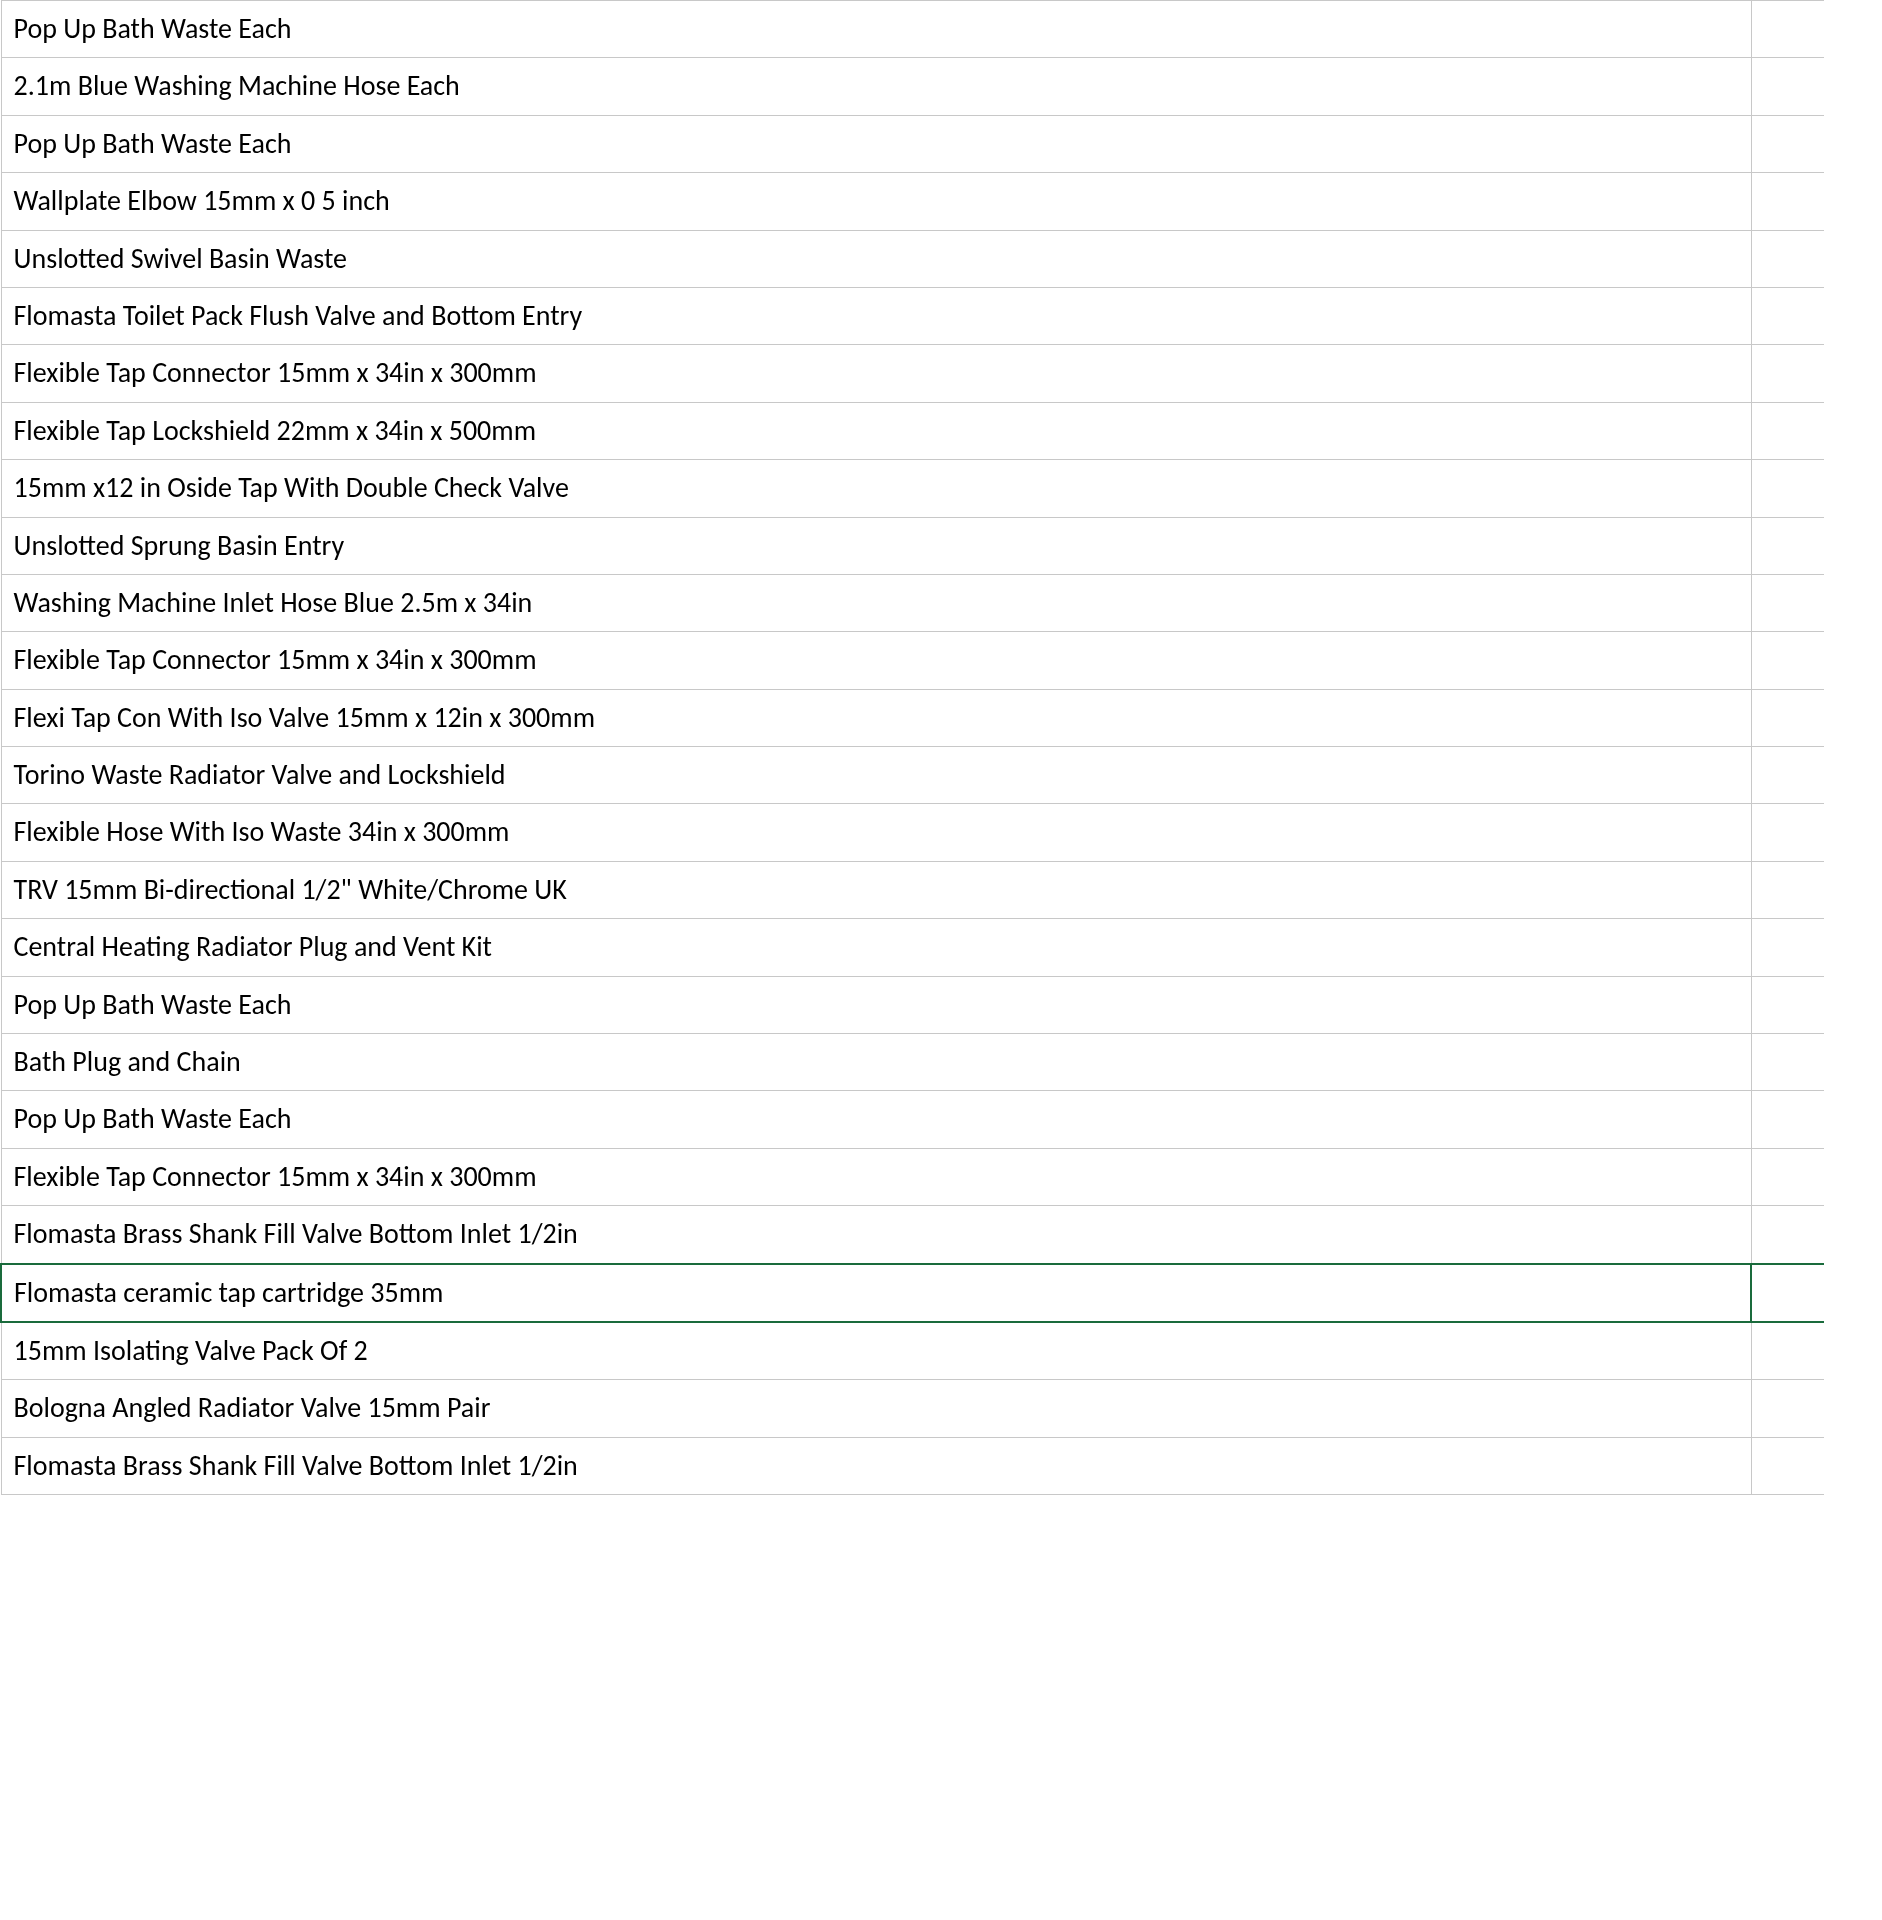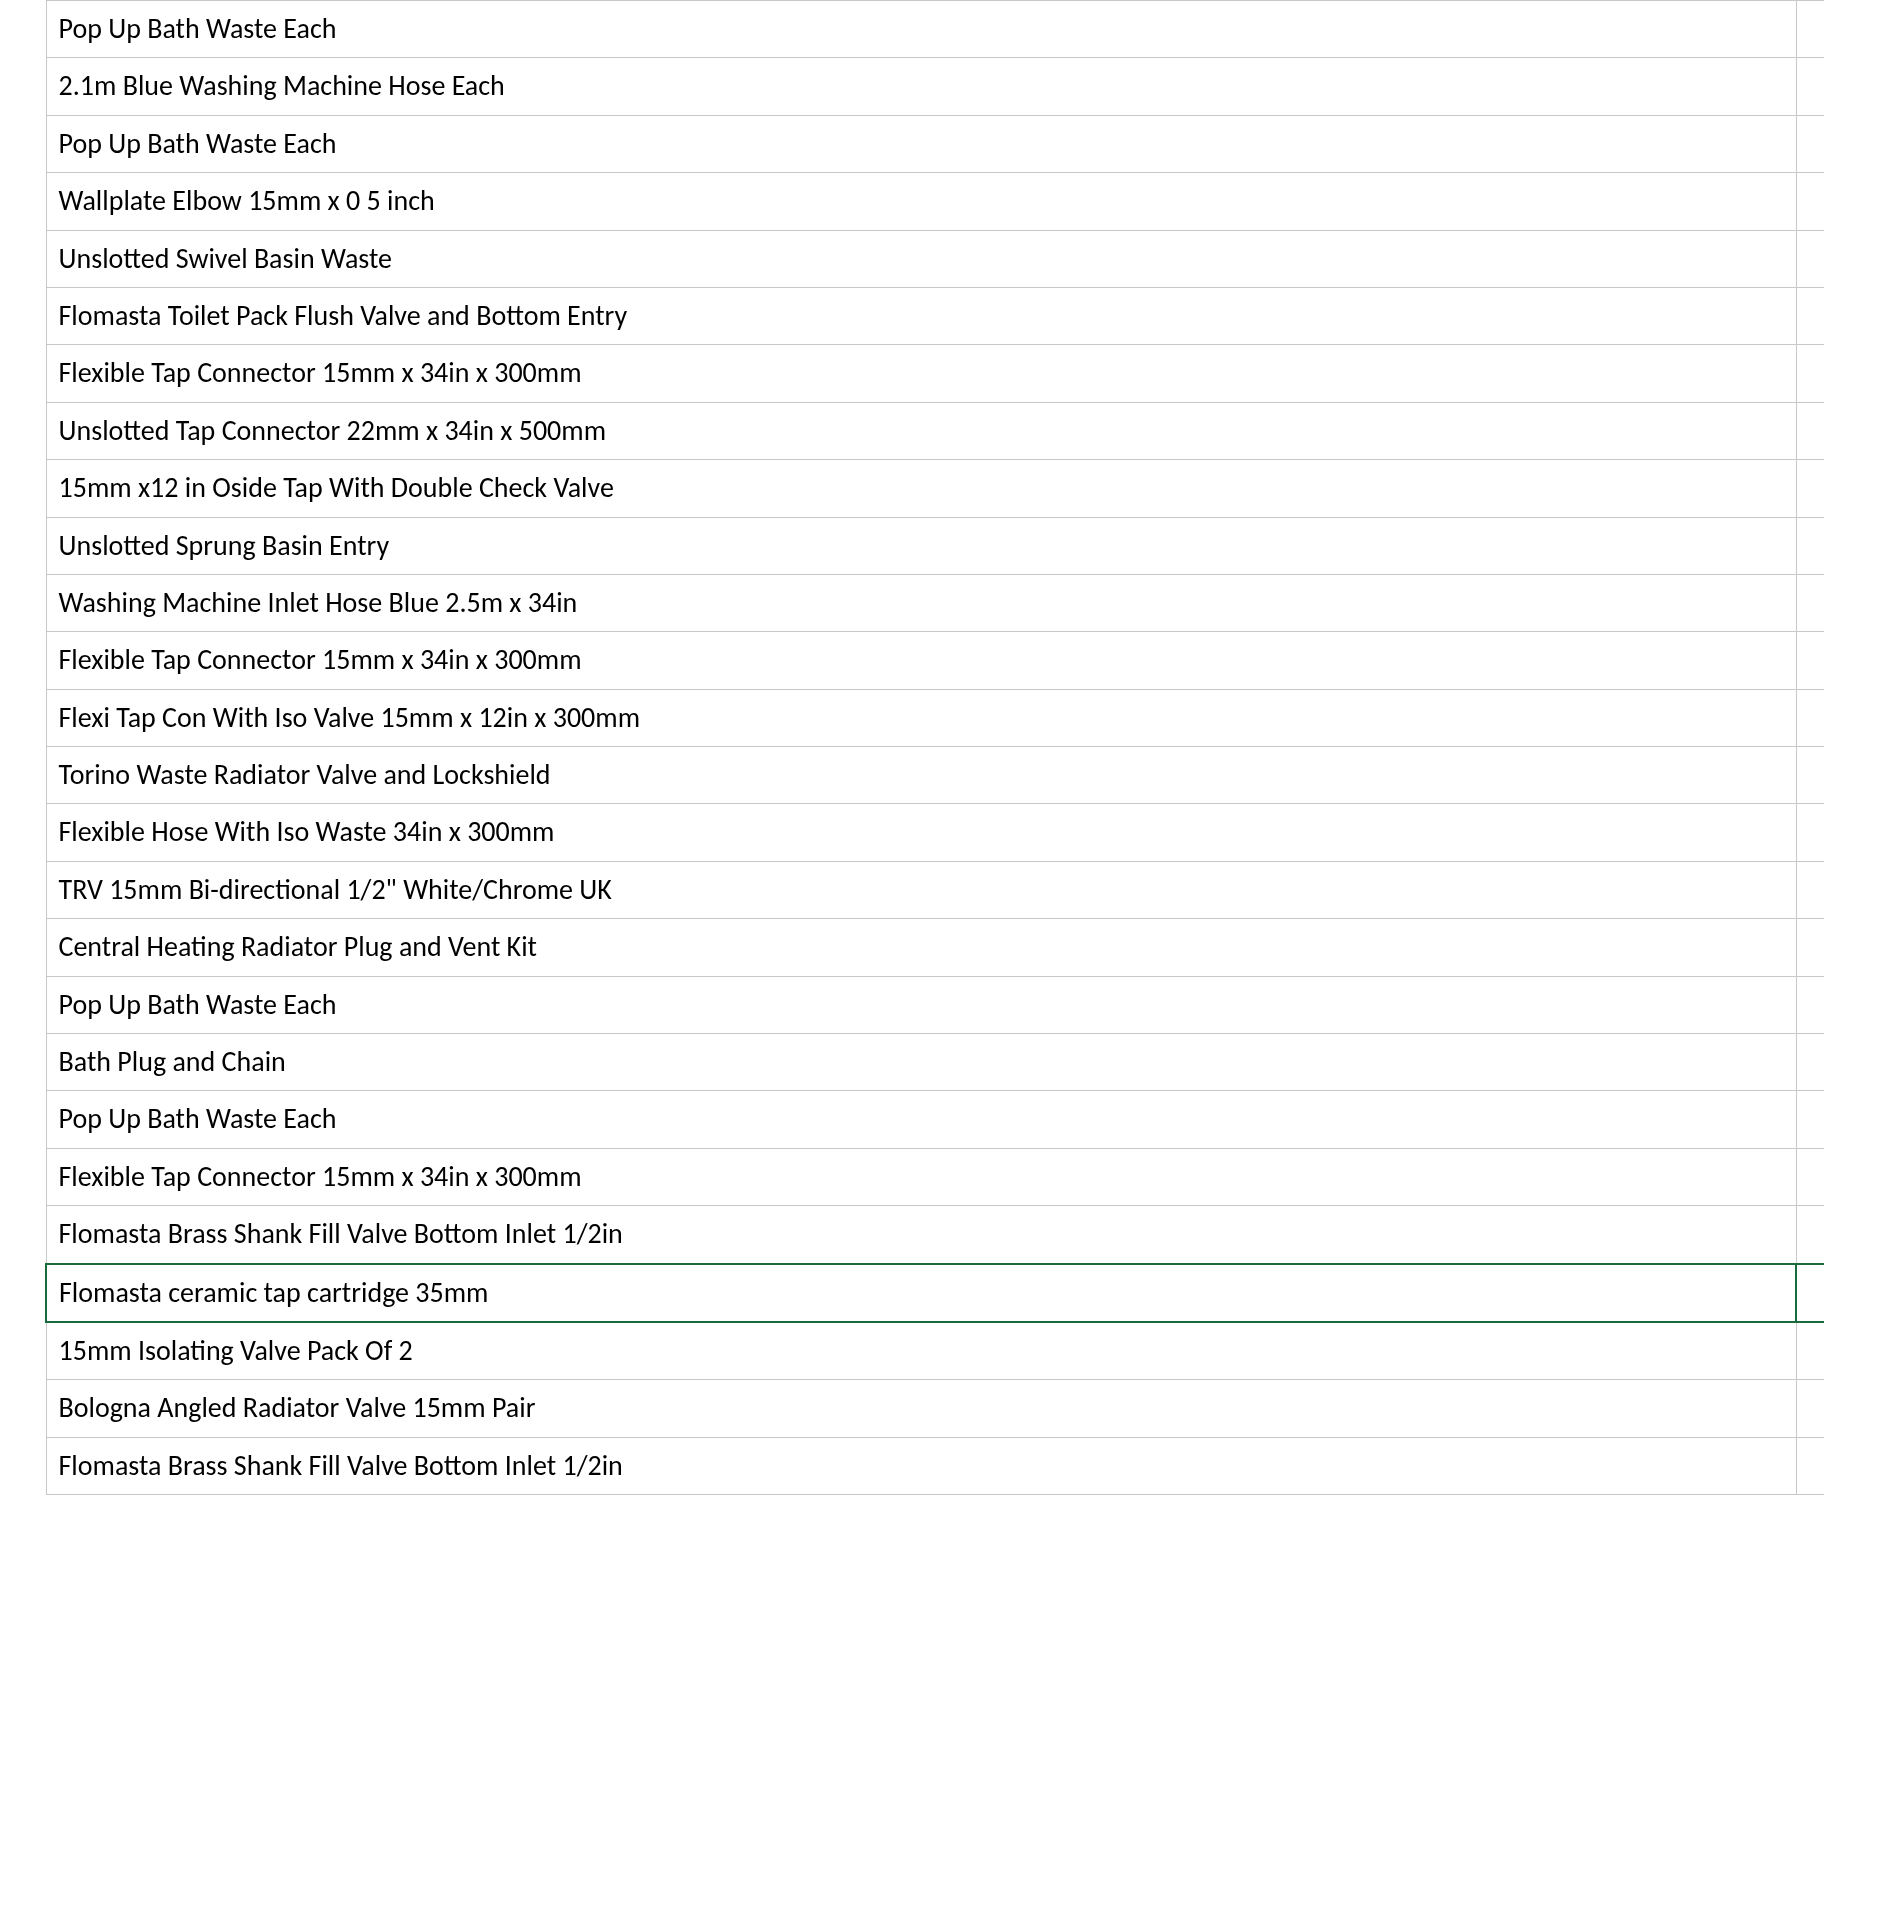--- a/index.html
+++ b/index.html
@@ -11,21 +11,20 @@
     body {
       background: #ffffff;
       font-family: Calibri, Arial, sans-serif;
       font-size: 28px;
       color: #000000;
     }
 
     .table-container {
       width: 1824px;
       overflow-x: auto;
-      padding-left: 45px;
     }
 
     table {
       width: 100%;
       border-collapse: collapse;
       table-layout: fixed;
     }
 
     col.name-col {
       width: 1750px;
@@ -102,21 +101,21 @@
         </tr>
         <tr>
           <td>Flomasta Toilet Pack Flush Valve and Bottom Entry</td>
           <td class="qty">1</td>
         </tr>
         <tr>
           <td>Flexible Tap Connector 15mm x 34in x 300mm</td>
           <td class="qty">1</td>
         </tr>
         <tr>
-          <td>Unslotted Tap Connector 22mm x 34in x 500mm</td>
+          <td>Flexible Tap Lockshield 22mm x 34in x 500mm</td>
           <td class="qty">1</td>
         </tr>
         <tr>
           <td>15mm x12 in Oside Tap With Double Check Valve</td>
           <td class="qty">1</td>
         </tr>
         <tr>
           <td>Unslotted Sprung Basin Entry</td>
           <td class="qty">1</td>
         </tr>

